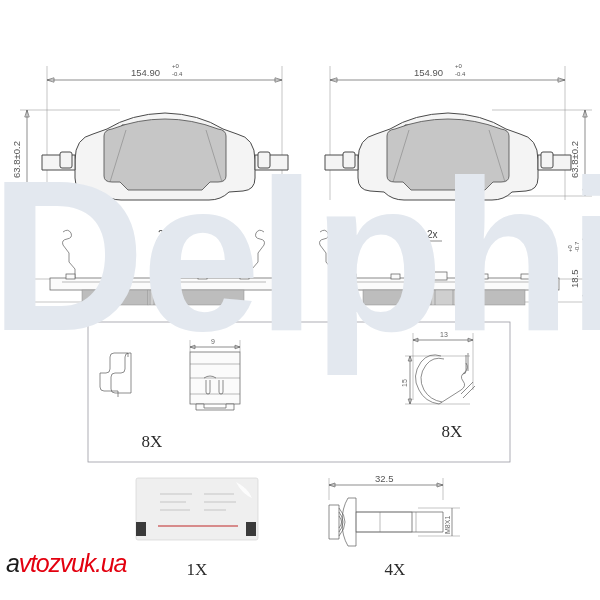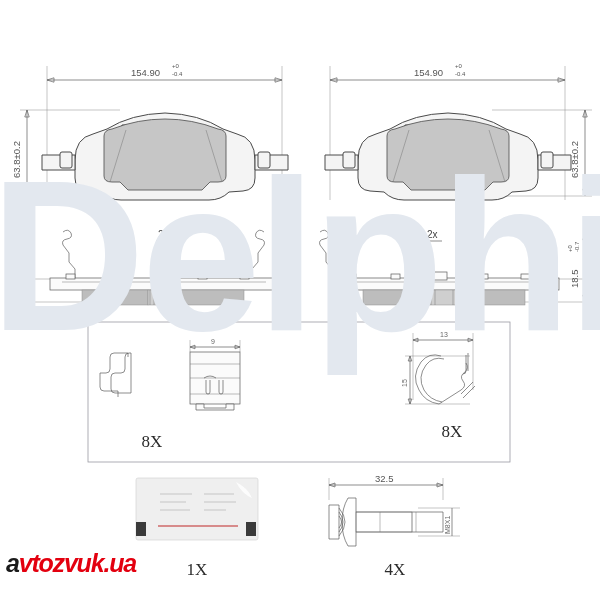--- a/index.html
+++ b/index.html
@@ -4,21 +4,21 @@
 <style>
   html,body{margin:0;padding:0;background:#fff;}
   body{width:600px;height:600px;overflow:hidden;
        font-family:"Liberation Sans",sans-serif;color:#4a4a4a;}
   #stage{position:relative;width:600px;height:600px;background:#ffffff;}
   svg{display:block;}
   .wm{position:absolute;left:0;top:0;pointer-events:none;}
   .brandwm{font-family:"Liberation Sans",sans-serif;font-weight:700;
            fill:#e3e8ef;letter-spacing:-4px;}
   .avt{position:absolute;left:6px;top:549px;font-family:"Liberation Sans",sans-serif;
-       font-weight:700;font-style:italic;font-size:25px;letter-spacing:-1.2px;}
+       font-weight:400;font-style:italic;font-size:25px;letter-spacing:-1.2px;}
   .avt .r{color:#e3000f;} .avt .k{color:#1a1a1a;}
   .qty{font-family:"Liberation Serif",serif;font-size:17px;fill:#2b2b2b;}
   .dim{font-family:"Liberation Sans",sans-serif;font-size:9.5px;fill:#555;}
   .dimsm{font-family:"Liberation Sans",sans-serif;font-size:7px;fill:#666;}
   .tol{font-family:"Liberation Sans",sans-serif;font-size:6px;fill:#555;}
   .x2{font-family:"Liberation Sans",sans-serif;font-size:10px;fill:#444;}
   .ln{stroke:#5d5d5d;stroke-width:.7;fill:none;}
   .lnthin{stroke:#777;stroke-width:.5;fill:none;}
   .ext{stroke:#8a8a8a;stroke-width:.5;fill:none;}
   .pad-out{fill:#f4f4f4;stroke:#4a4a4a;stroke-width:1;}

